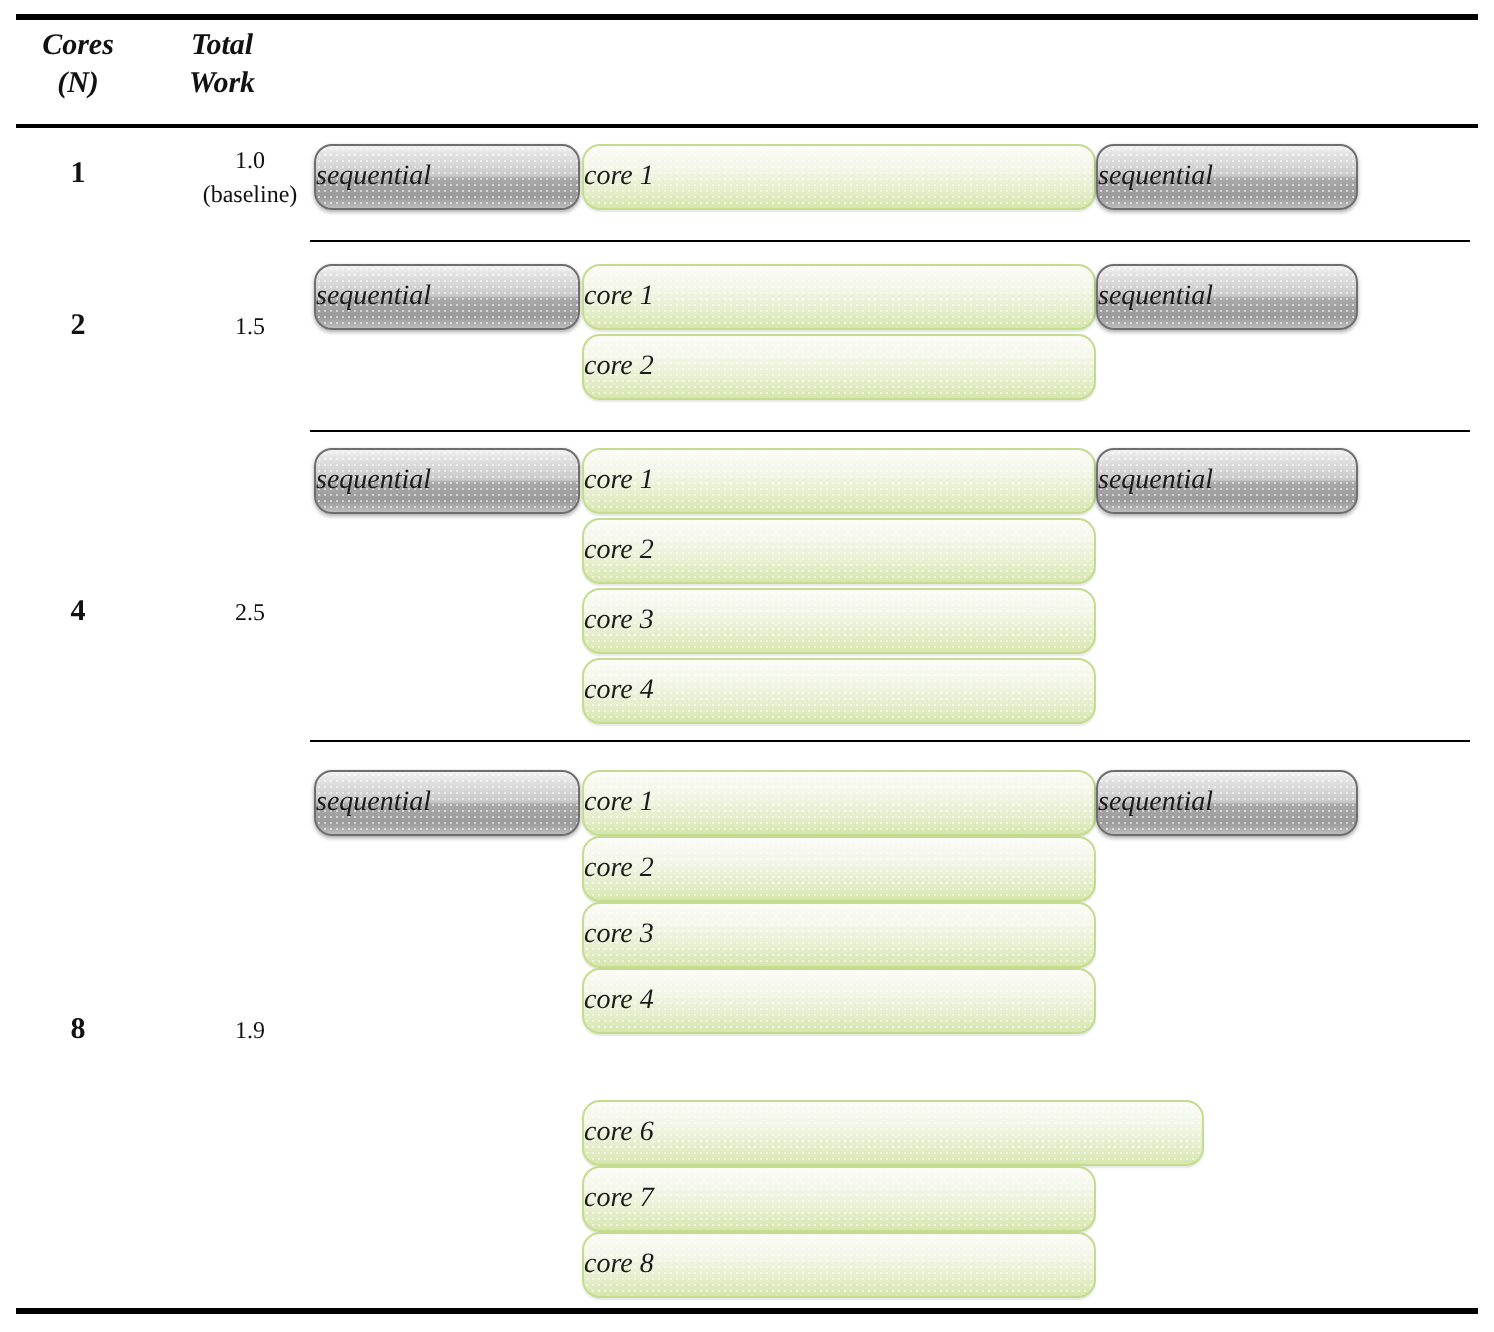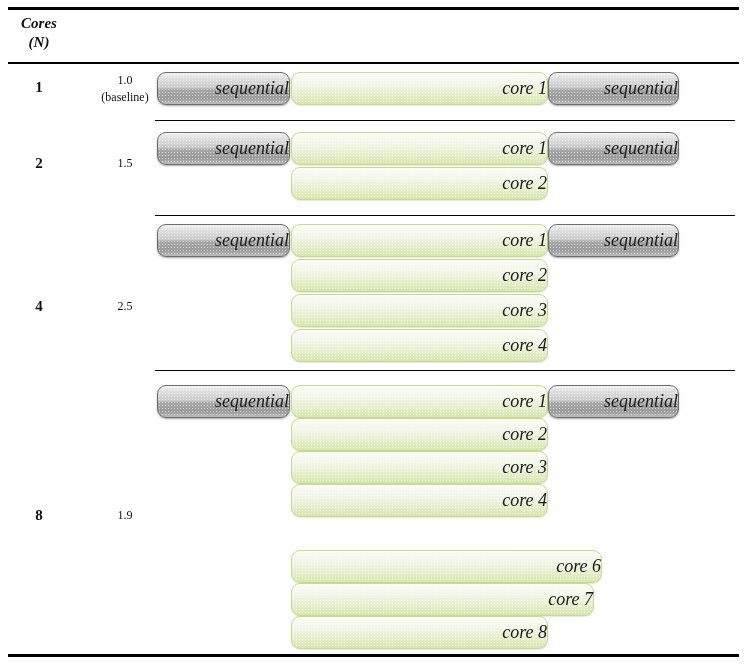--- a/index.html
+++ b/index.html
@@ -63,25 +63,25 @@
     line-height: 17px;
     white-space: pre-line;
   }
 
   
   .box {
     position: absolute;
     box-sizing: border-box;
     border-radius: 9px;
     font-style: italic;
-    font-size: 18px;
+    font-size: 14px;
     color: #1a1a1a;
     display: flex;
     align-items: center;
-    justify-content: flex-end;
+    justify-content: flex-start;
     text-align: center;
   }
 
   .box-seq {
     background:
       linear-gradient(to bottom,
         #f2f2f2 0%,
         #dedede 18%,
         #c9c9c9 48%,
         #a9a9a9 52%,
@@ -119,20 +119,22 @@
 <body>
 
 <div class="table-wrap">
 
   <div class="rule rule-top"></div>
   <div class="rule rule-header"></div>
   <div class="rule rule-bottom"></div>
 
   <div class="hdr hdr-cores">Cores
 (N)</div>
+  <div class="hdr hdr-work">Total
+Work</div>
 
   <div class="rule rule-row" style="top:120px"></div>
   <div class="rule rule-row" style="top:215px"></div>
   <div class="rule rule-row" style="top:370px"></div>
 
   <div class="cell-cores" style="top:79px">1</div>
   <div class="cell-work" style="top:72px">1.0
 (baseline)</div>
 
   <div class="box box-seq" style="left:157px; top:72px; width:133px; height:33px">
@@ -197,21 +199,21 @@
   </div>
   <div class="box box-core" style="left:291px; top:451px; width:257px; height:33px">
     <span class="box-label">core 3</span>
   </div>
   <div class="box box-core" style="left:291px; top:484px; width:257px; height:33px">
     <span class="box-label">core 4</span>
   </div>
   <div class="box box-core" style="left:291px; top:550px; width:311px; height:33px">
     <span class="box-label">core 6</span>
   </div>
-  <div class="box box-core" style="left:291px; top:583px; width:303px; height:33px">
+  <div class="box box-core" style="left:291px; top:583px; width:257px; height:33px">
     <span class="box-label">core 7</span>
   </div>
   <div class="box box-core" style="left:291px; top:616px; width:257px; height:33px">
     <span class="box-label">core 8</span>
   </div>
   <div class="box box-seq" style="left:548px; top:385px; width:131px; height:33px">
     <span class="box-label">sequential</span>
   </div>
 
 </div>

